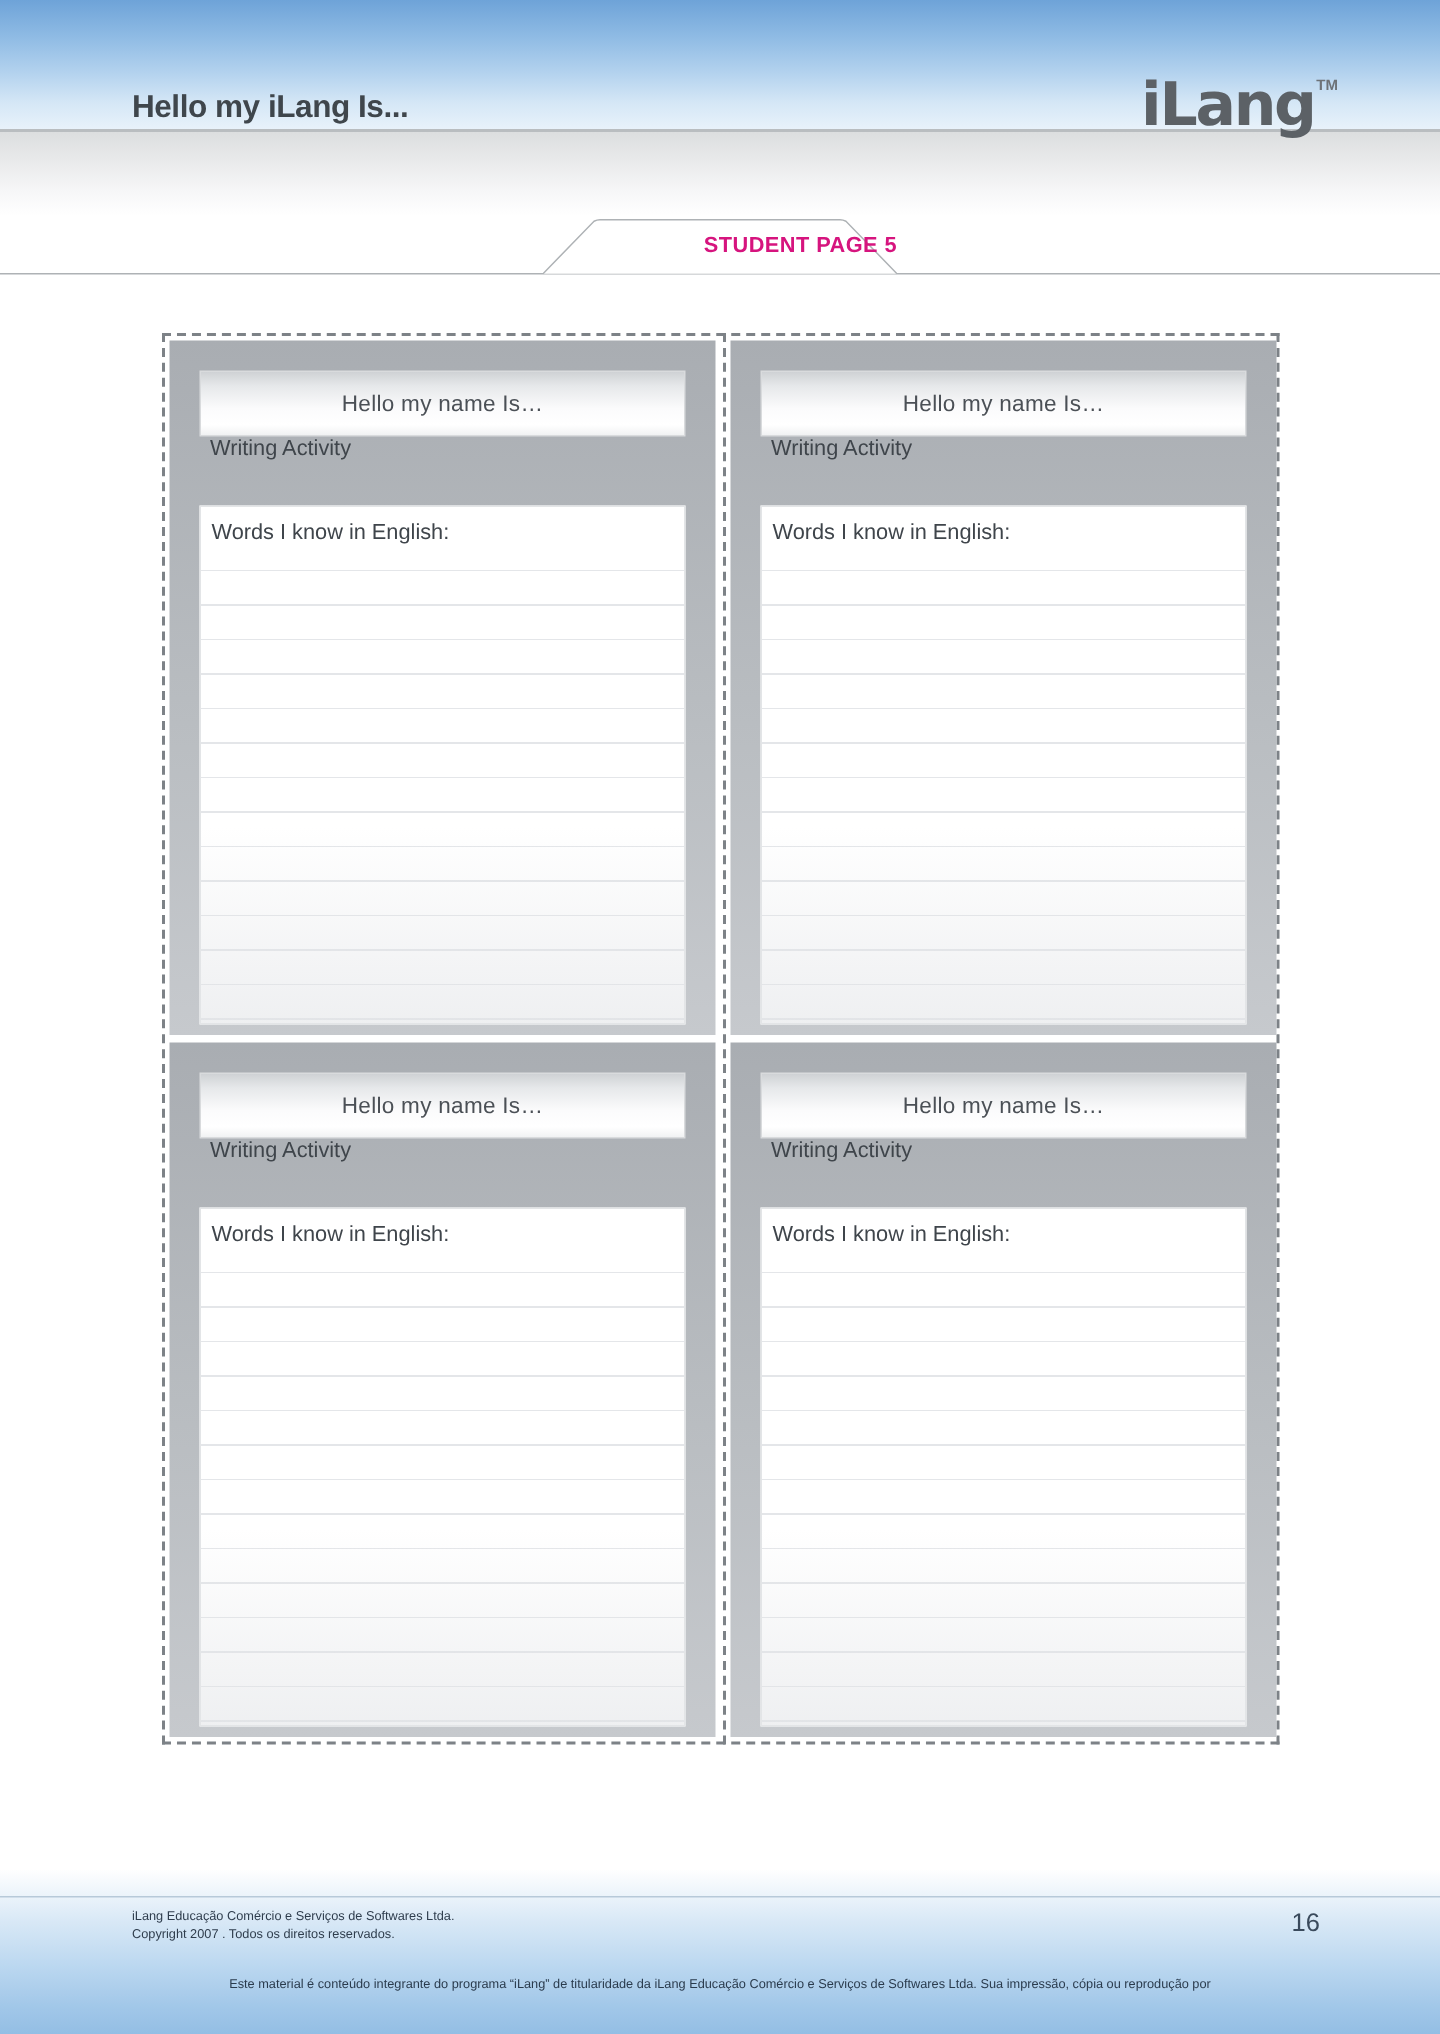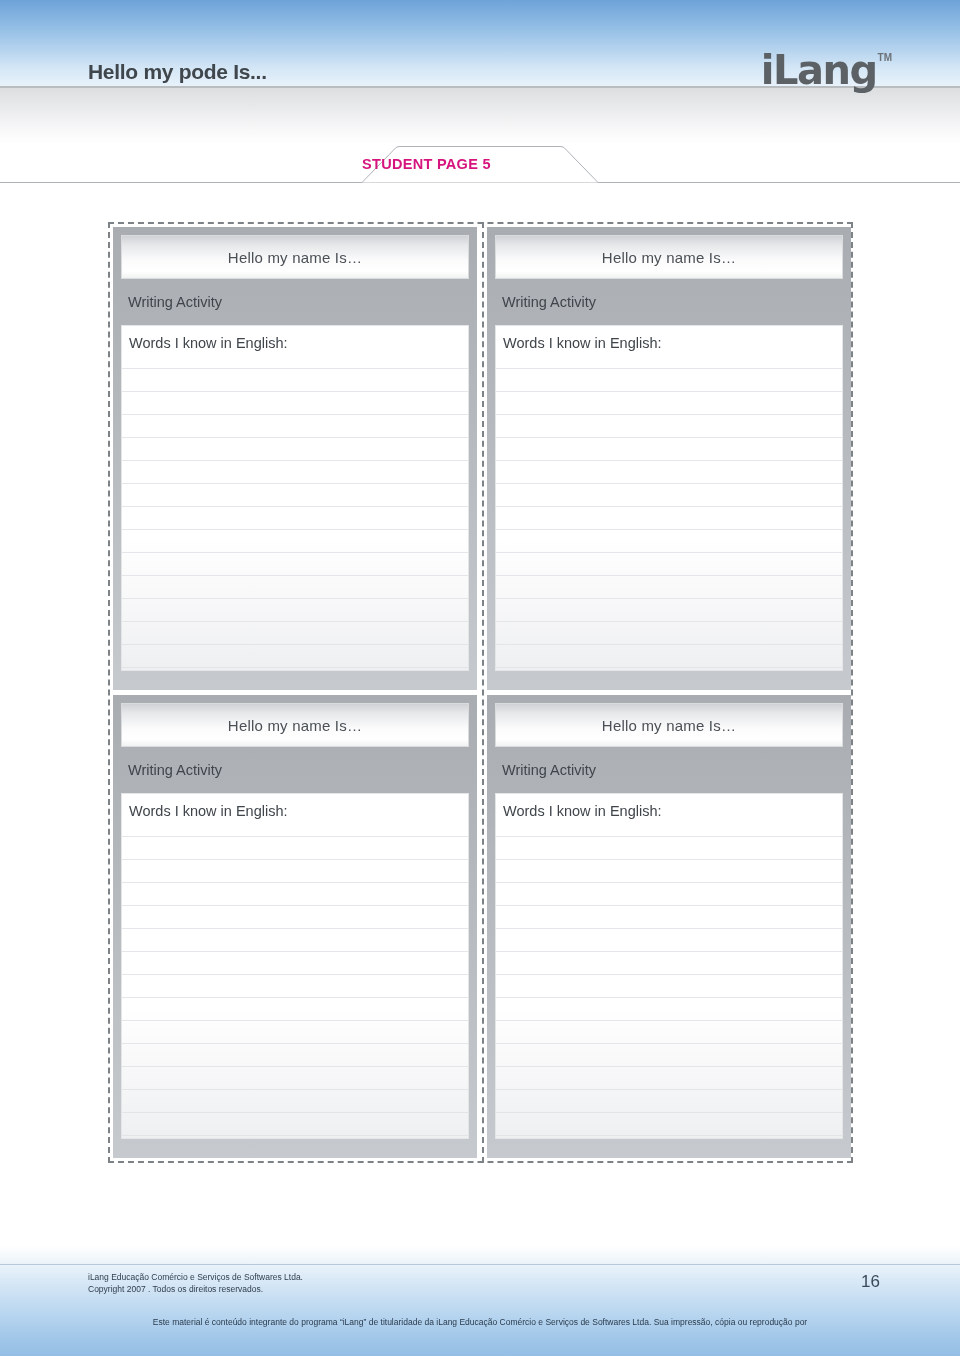--- a/index.html
+++ b/index.html
@@ -109,21 +109,21 @@
   .tab-shape {
     position: absolute;
     left: 0; top: 0;
     width: 236px;
     height: 37px;
   }
   .tab-label {
     position: absolute;
     left: 0; top: 10px;
     width: 236px;
-    text-align: left;
+    text-align: right;
     font-size: 14.5px;
     font-weight: bold;
     letter-spacing: 0.3px;
     color: #d6147e;
   }
 
   
   .worksheet {
     position: absolute;
     left: 108px;
@@ -147,21 +147,21 @@
     height: 941px;
     border-left: 2px dashed #7d8287;
   }
 
   .card {
     position: absolute;
     box-sizing: border-box;
     width: 364px;
     height: 463px;
     background: linear-gradient(to bottom, #a9adb2 0%, #b9bdc1 55%, #c6c9cd 100%);
-    padding: 8px;
+    padding: 20px;
   }
   .card.pos-tl { left: 5px;   top: 5px; }
   .card.pos-tr { left: 379px; top: 5px; }
   .card.pos-bl { left: 5px;   top: 473px; }
   .card.pos-br { left: 379px; top: 473px; }
 
   .card-titlebar {
     position: relative;
     height: 44px;
     background: linear-gradient(to bottom,
@@ -177,21 +177,21 @@
     justify-content: center;
   }
   .card-titlebar-text {
     font-size: 15px;
     color: #4b5056;
     letter-spacing: 0.2px;
   }
   .card-activity {
     height: 46px;
     display: flex;
-    align-items: center;
+    align-items: flex-start;
     padding-left: 7px;
     box-sizing: border-box;
   }
   .card-activity-text {
     font-size: 14.5px;
     color: #3f454b;
   }
   .card-sheet {
     position: relative;
     height: 346px;
@@ -296,21 +296,21 @@
   }
 </style>
 </head>
 <body>
 
 <div class="page-header">
   <div class="header-sky"></div>
   <div class="header-sky-line"></div>
   <div class="header-sheen"></div>
 
-  <div class="header-title">Hello my pode Is...</div>
+  <div class="header-title">Hello my iLang Is...</div>
 
   <div class="logo">
     <span class="logo-text">iLang</span>
     <span class="logo-tm">TM</span>
   </div>
 
   <div class="tab-rule"></div>
 
   <div class="tab-wrap">
     <svg class="tab-shape" viewBox="0 0 236 37" preserveAspectRatio="none">

